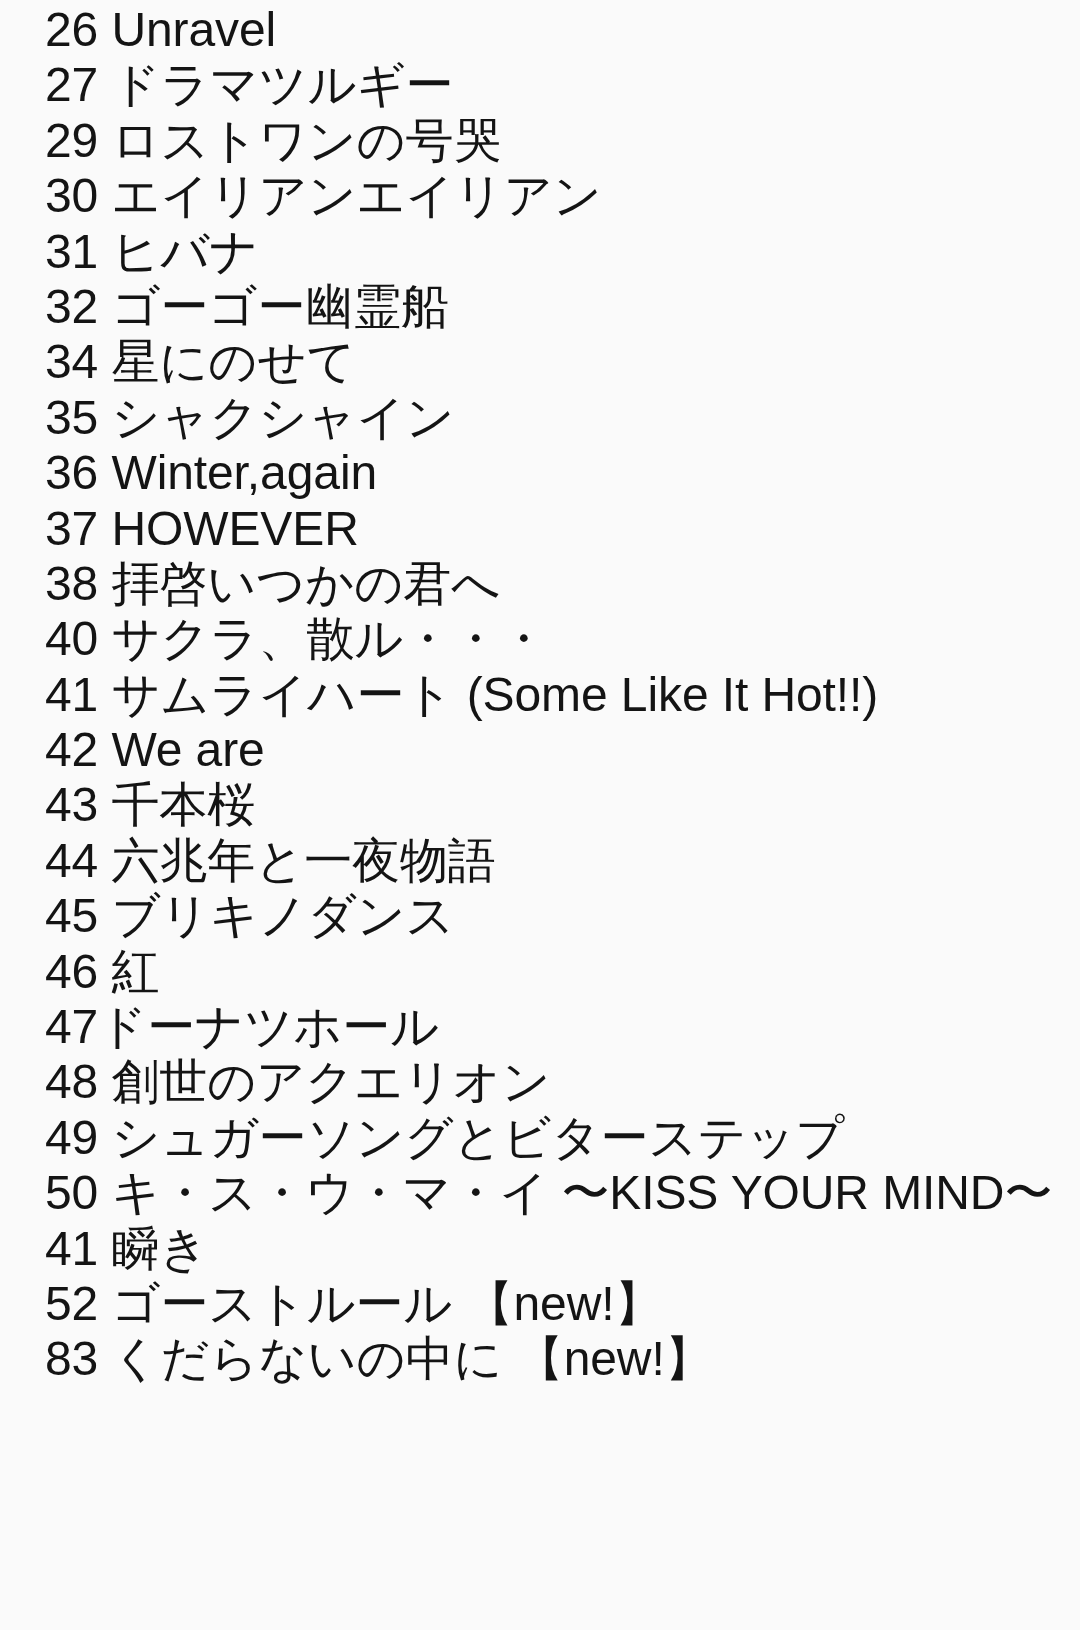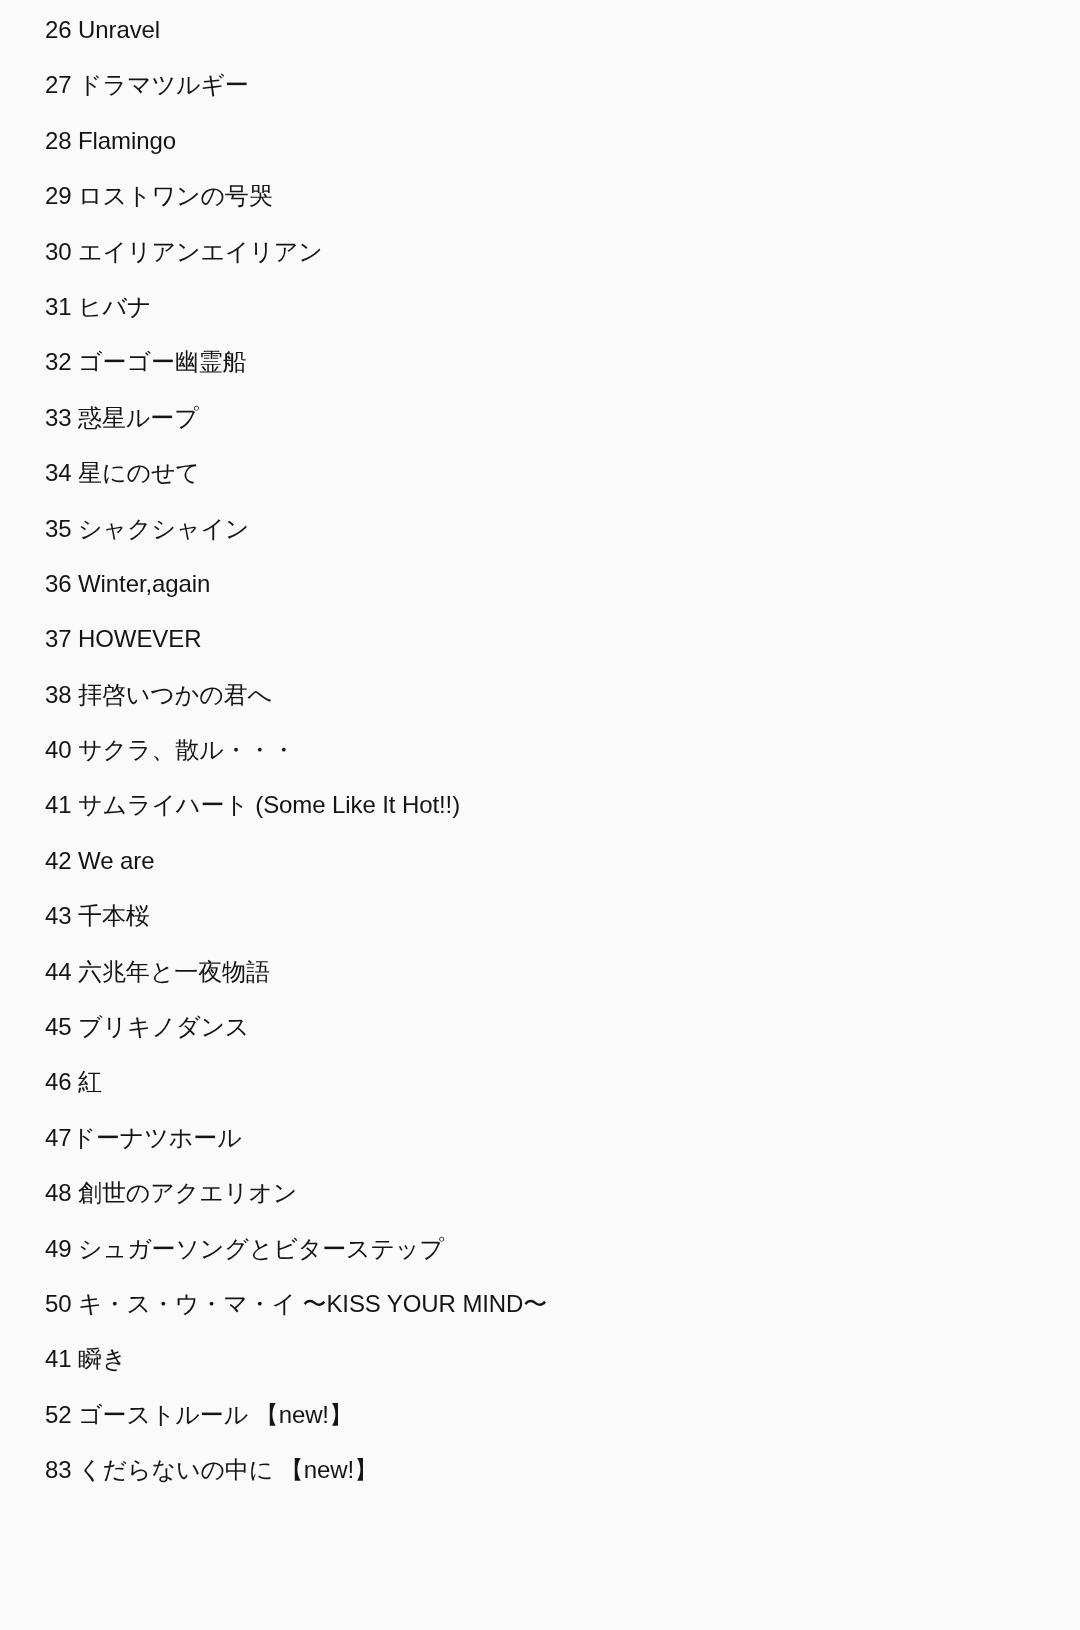--- a/index.html
+++ b/index.html
@@ -18,42 +18,40 @@
     list-style: none;
     margin: 0;
     padding: 0;
     padding-left: 45px;
     padding-top: 2px;
     color: #141414;
   }
   .song-row {
     height: 55.4px;
     line-height: 55.4px;
-    font-size: 24px;
+    font-size: 48px;
     white-space: nowrap;
     letter-spacing: -0.1px;
     font-weight: 400;
     -webkit-font-smoothing: antialiased;
   }
   .song-row .row-text {
     display: inline;
   }
 </style>
 </head>
 <body style="background: rgb(250, 250, 250);">
 
 <ul id="song-list" style="color: rgb(20, 20, 20);">
     <li class="song-row"><span class="row-text">26 Unravel</span></li>
     <li class="song-row"><span class="row-text">27 ドラマツルギー</span></li>
-    <li class="song-row"><span class="row-text">28 Flamingo</span></li>
     <li class="song-row"><span class="row-text">29 ロストワンの号哭</span></li>
     <li class="song-row"><span class="row-text">30 エイリアンエイリアン</span></li>
     <li class="song-row"><span class="row-text">31 ヒバナ</span></li>
     <li class="song-row"><span class="row-text">32 ゴーゴー幽霊船</span></li>
-    <li class="song-row"><span class="row-text">33 惑星ループ</span></li>
     <li class="song-row"><span class="row-text">34 星にのせて</span></li>
     <li class="song-row"><span class="row-text">35 シャクシャイン</span></li>
     <li class="song-row"><span class="row-text">36 Winter,again</span></li>
     <li class="song-row"><span class="row-text">37 HOWEVER</span></li>
     <li class="song-row"><span class="row-text">38 拝啓いつかの君へ</span></li>
     <li class="song-row"><span class="row-text">40 サクラ、散ル・・・</span></li>
     <li class="song-row"><span class="row-text">41 サムライハート (Some Like It Hot!!)</span></li>
     <li class="song-row"><span class="row-text">42 We are</span></li>
     <li class="song-row"><span class="row-text">43 千本桜</span></li>
     <li class="song-row"><span class="row-text">44 六兆年と一夜物語</span></li>

